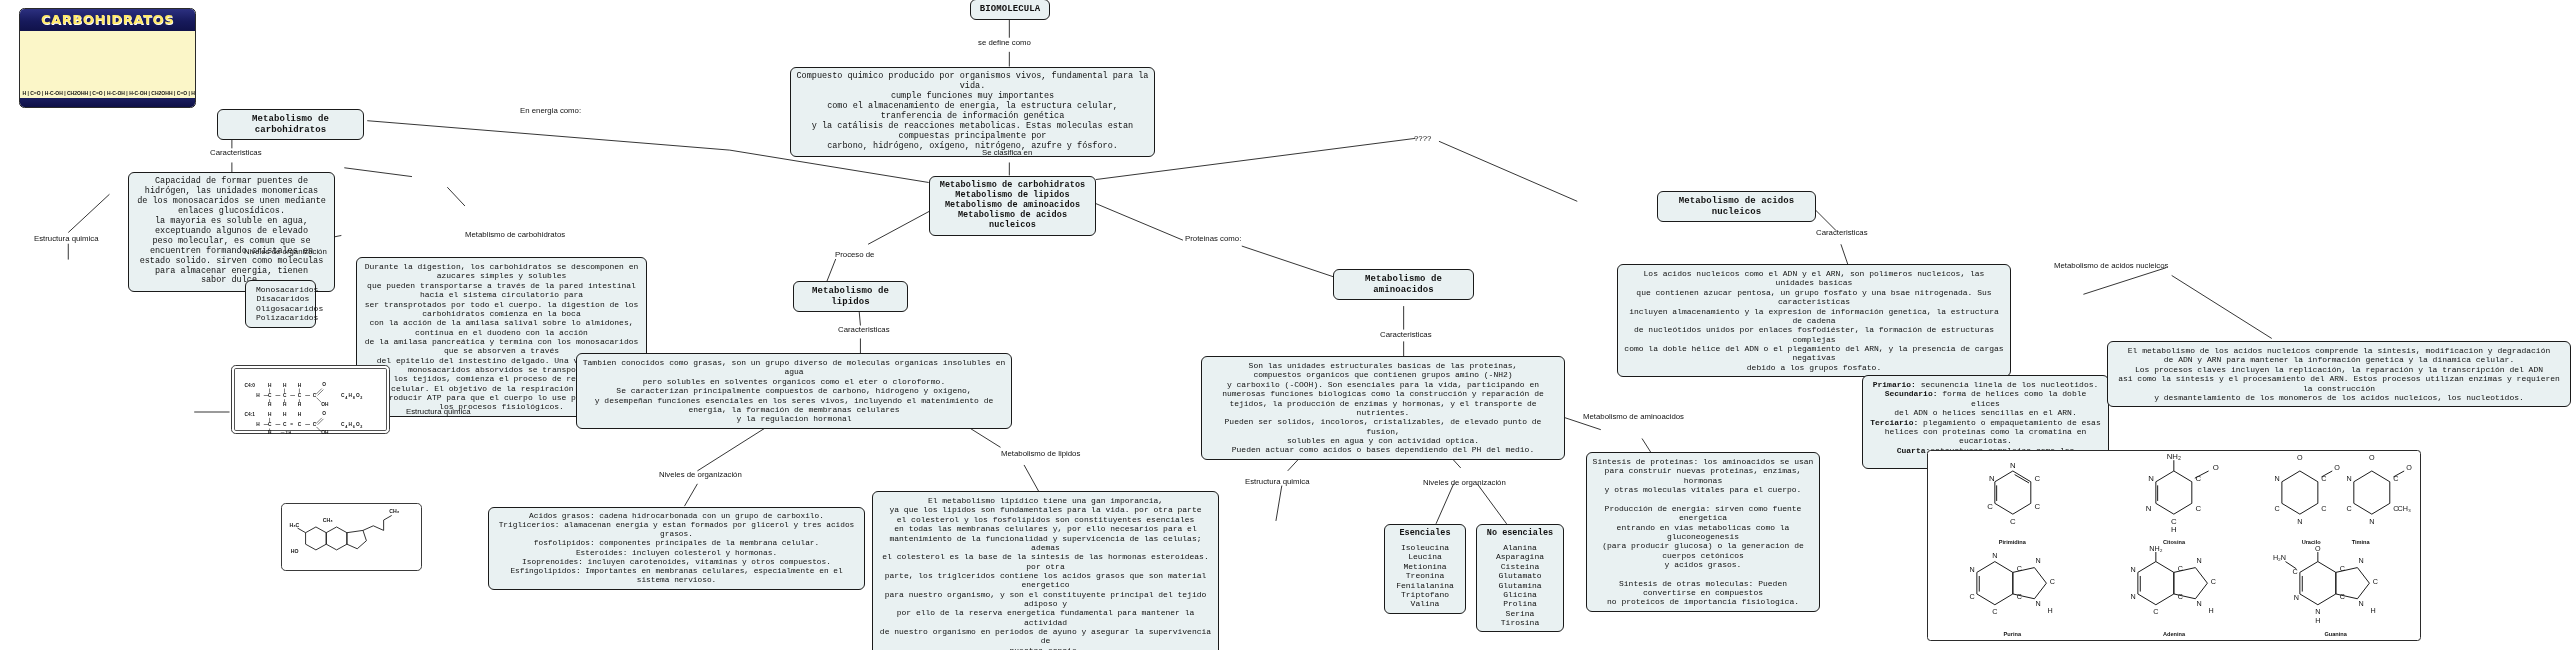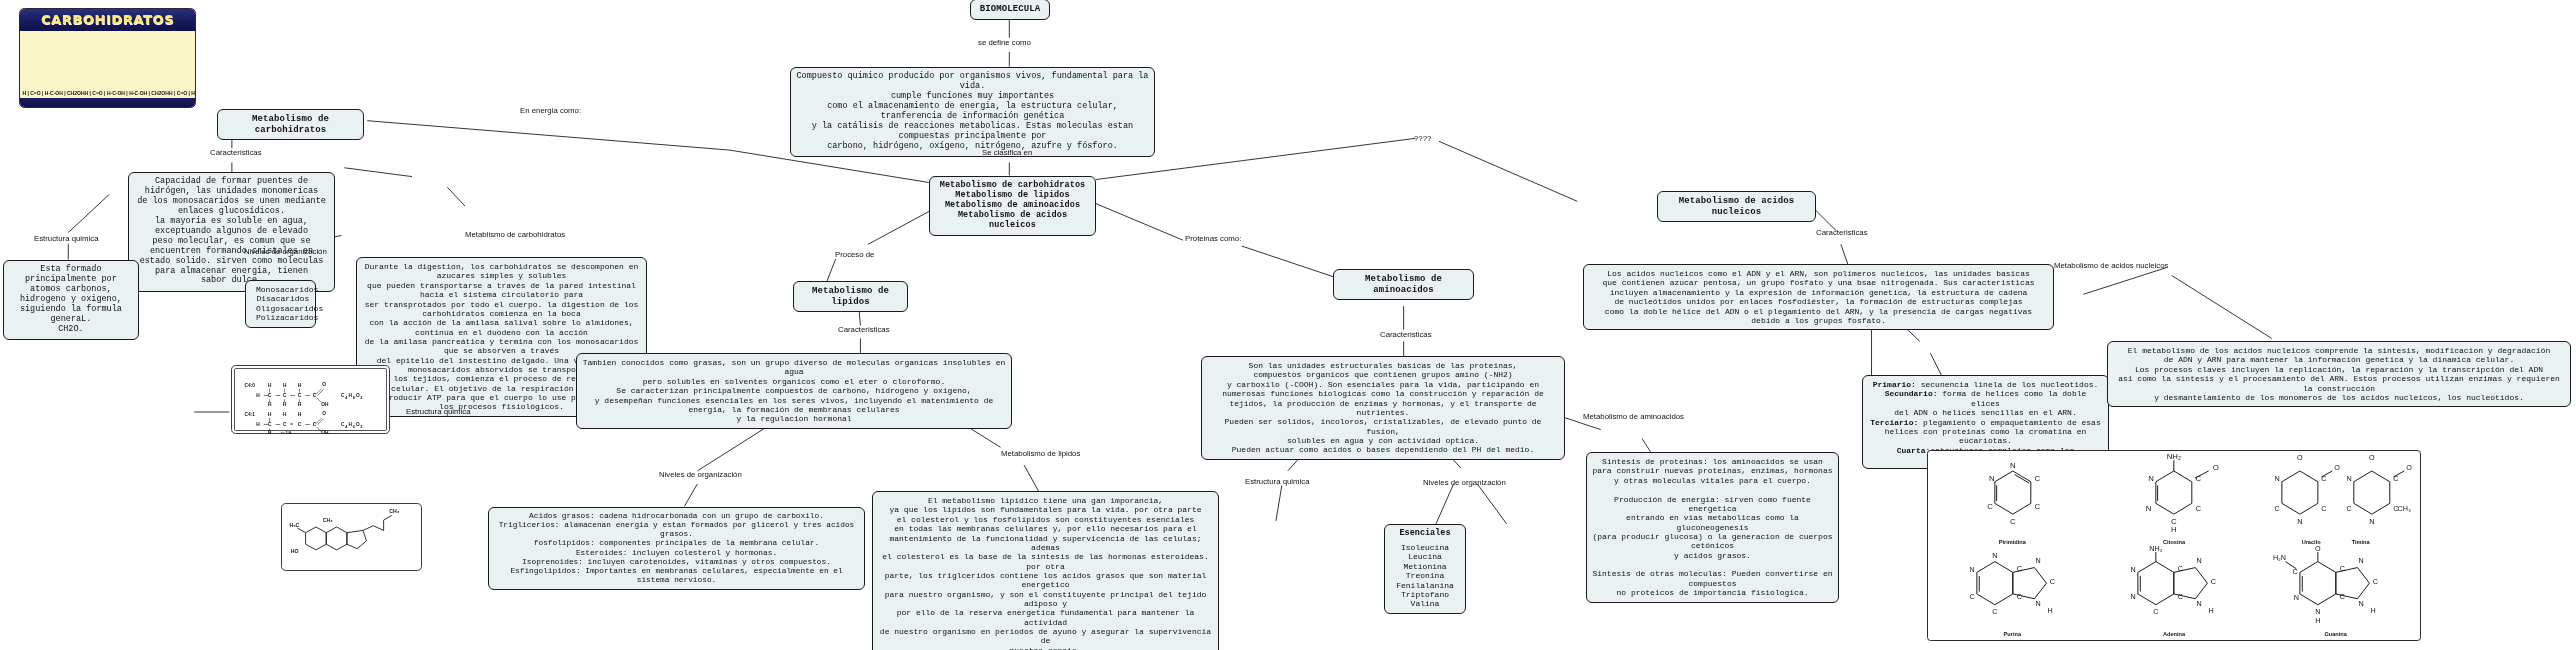--- a/index.html
+++ b/index.html
@@ -184,25 +184,20 @@
   <div class="node para" style="left:128px;top:172px;width:207px;">
     <span class="pre">Capacidad de formar puentes de hidrógen, las unidades monomericas
 de los monosacaridos se unen mediante enlaces glucosídicos.
 la mayoria es soluble en agua, exceptuando algunos de elevado
 peso molecular, es comun que se encuentren formando cristales en
 estado solido. sirven como moleculas para almacenar energia, tienen
 sabor dulce.</span>
   </div>
 
   <div class="lbl" style="left:34px;top:234px;">Estructura quimica</div>
-  <div class="node para" style="left:2.9px;top:260px;width:136px;">
-    <span class="pre">Esta formado principalmente por atomos carbonos,
-hidrogeno y oxigeno, siguiendo la formula generaL.
-CH2O.</span>
-  </div>
 
   <div class="lbl" style="left:244px;top:247px;">Niveles de organización</div>
   <div class="node list" style="left:245px;top:280px;width:71px;font-size:8px;padding-left:10px;">
     <span class="pre">Monosacaridos
 Disacaridos
 Oligosacaridos
 Polizacaridos</span>
   </div>
 
   <div class="lbl" style="left:465px;top:230px;">Metablismo de carbohidratos</div>
@@ -372,43 +367,55 @@
     <div style="font-weight:bold;font-size:8.5px;margin-bottom:4.1px;">Esenciales</div>
     <div>Isoleucina</div>
     <div>Leucina</div>
     <div>Metionina</div>
     <div>Treonina</div>
     <div>Fenilalanina</div>
     <div>Triptofano</div>
     <div>Valina</div>
   </div>
 
+  <div class="node list" style="left:1476px;top:524px;width:88px;font-size:8px;">
+    <div style="font-weight:bold;font-size:8.5px;margin-bottom:4.1px;">No esenciales</div>
+    <div>Alanina</div>
+    <div>Asparagina</div>
+    <div>Cisteina</div>
+    <div>Glutamato</div>
+    <div>Glutamina</div>
+    <div>Glicina</div>
+    <div>Prolina</div>
+    <div>Serina</div>
+    <div>Tirosina</div>
+  </div>
 
   <div class="lbl" style="left:1583px;top:412px;">Metabolismo de aminoacidos</div>
-  <div class="node para" style="left:1586px;top:452px;width:253px;font-size:8px;">
+  <div class="node para" style="left:1586px;top:452px;width:234px;font-size:8px;">
     <span class="pre">Sintesis de proteinas: los aminoacidos se usan
 para construir nuevas proteinas, enzimas, hormonas
 y otras moleculas vitales para el cuerpo.
 
 Producción de energia: sirven como fuente energetica
 entrando en vias metabolicas como la gluconeogenesis
 (para producir glucosa) o la generacion de cuerpos cetónicos
 y acidos grasos.
 
 Sintesis de otras moleculas: Pueden convertirse en compuestos
 no proteicos de importancia fisiologica.</span>
   </div>
 
   <div class="lbl" style="left:1414px;top:134px;">????</div>
   <div class="node title" style="left:1657px;top:191px;width:159px;">
     <span>Metabolismo de acidos nucleicos</span>
   </div>
   <div class="lbl" style="left:1816px;top:228px;">Caracteristicas</div>
 
-  <div class="node para" style="left:1583px;top:264px;width:471px;font-size:8px;">
+  <div class="node para" style="left:1617px;top:264px;width:394px;font-size:8px;">
     <span class="pre">Los acidos nucleicos como el ADN y el ARN, son polimeros nucleicos, las unidades basicas
 que contienen azucar pentosa, un grupo fosfato y una bsae nitrogenada. Sus caracteristicas
 incluyen almacenamiento y la expresion de información genetica, la estructura de cadena
 de nucleótidos unidos por enlaces fosfodiéster, la formación de estructuras complejas
 como la doble hélice del ADN o el plegamiento del ARN, y la presencia de cargas negativas
 debido a los grupos fosfato.</span>
   </div>
 
   <div class="lbl" style="left:1894px;top:358px;margin-top:40px;">Niveles de organizacón</div>
   <div class="node para" style="left:1862px;top:375px;width:247px;font-size:8px;text-align:center;">

